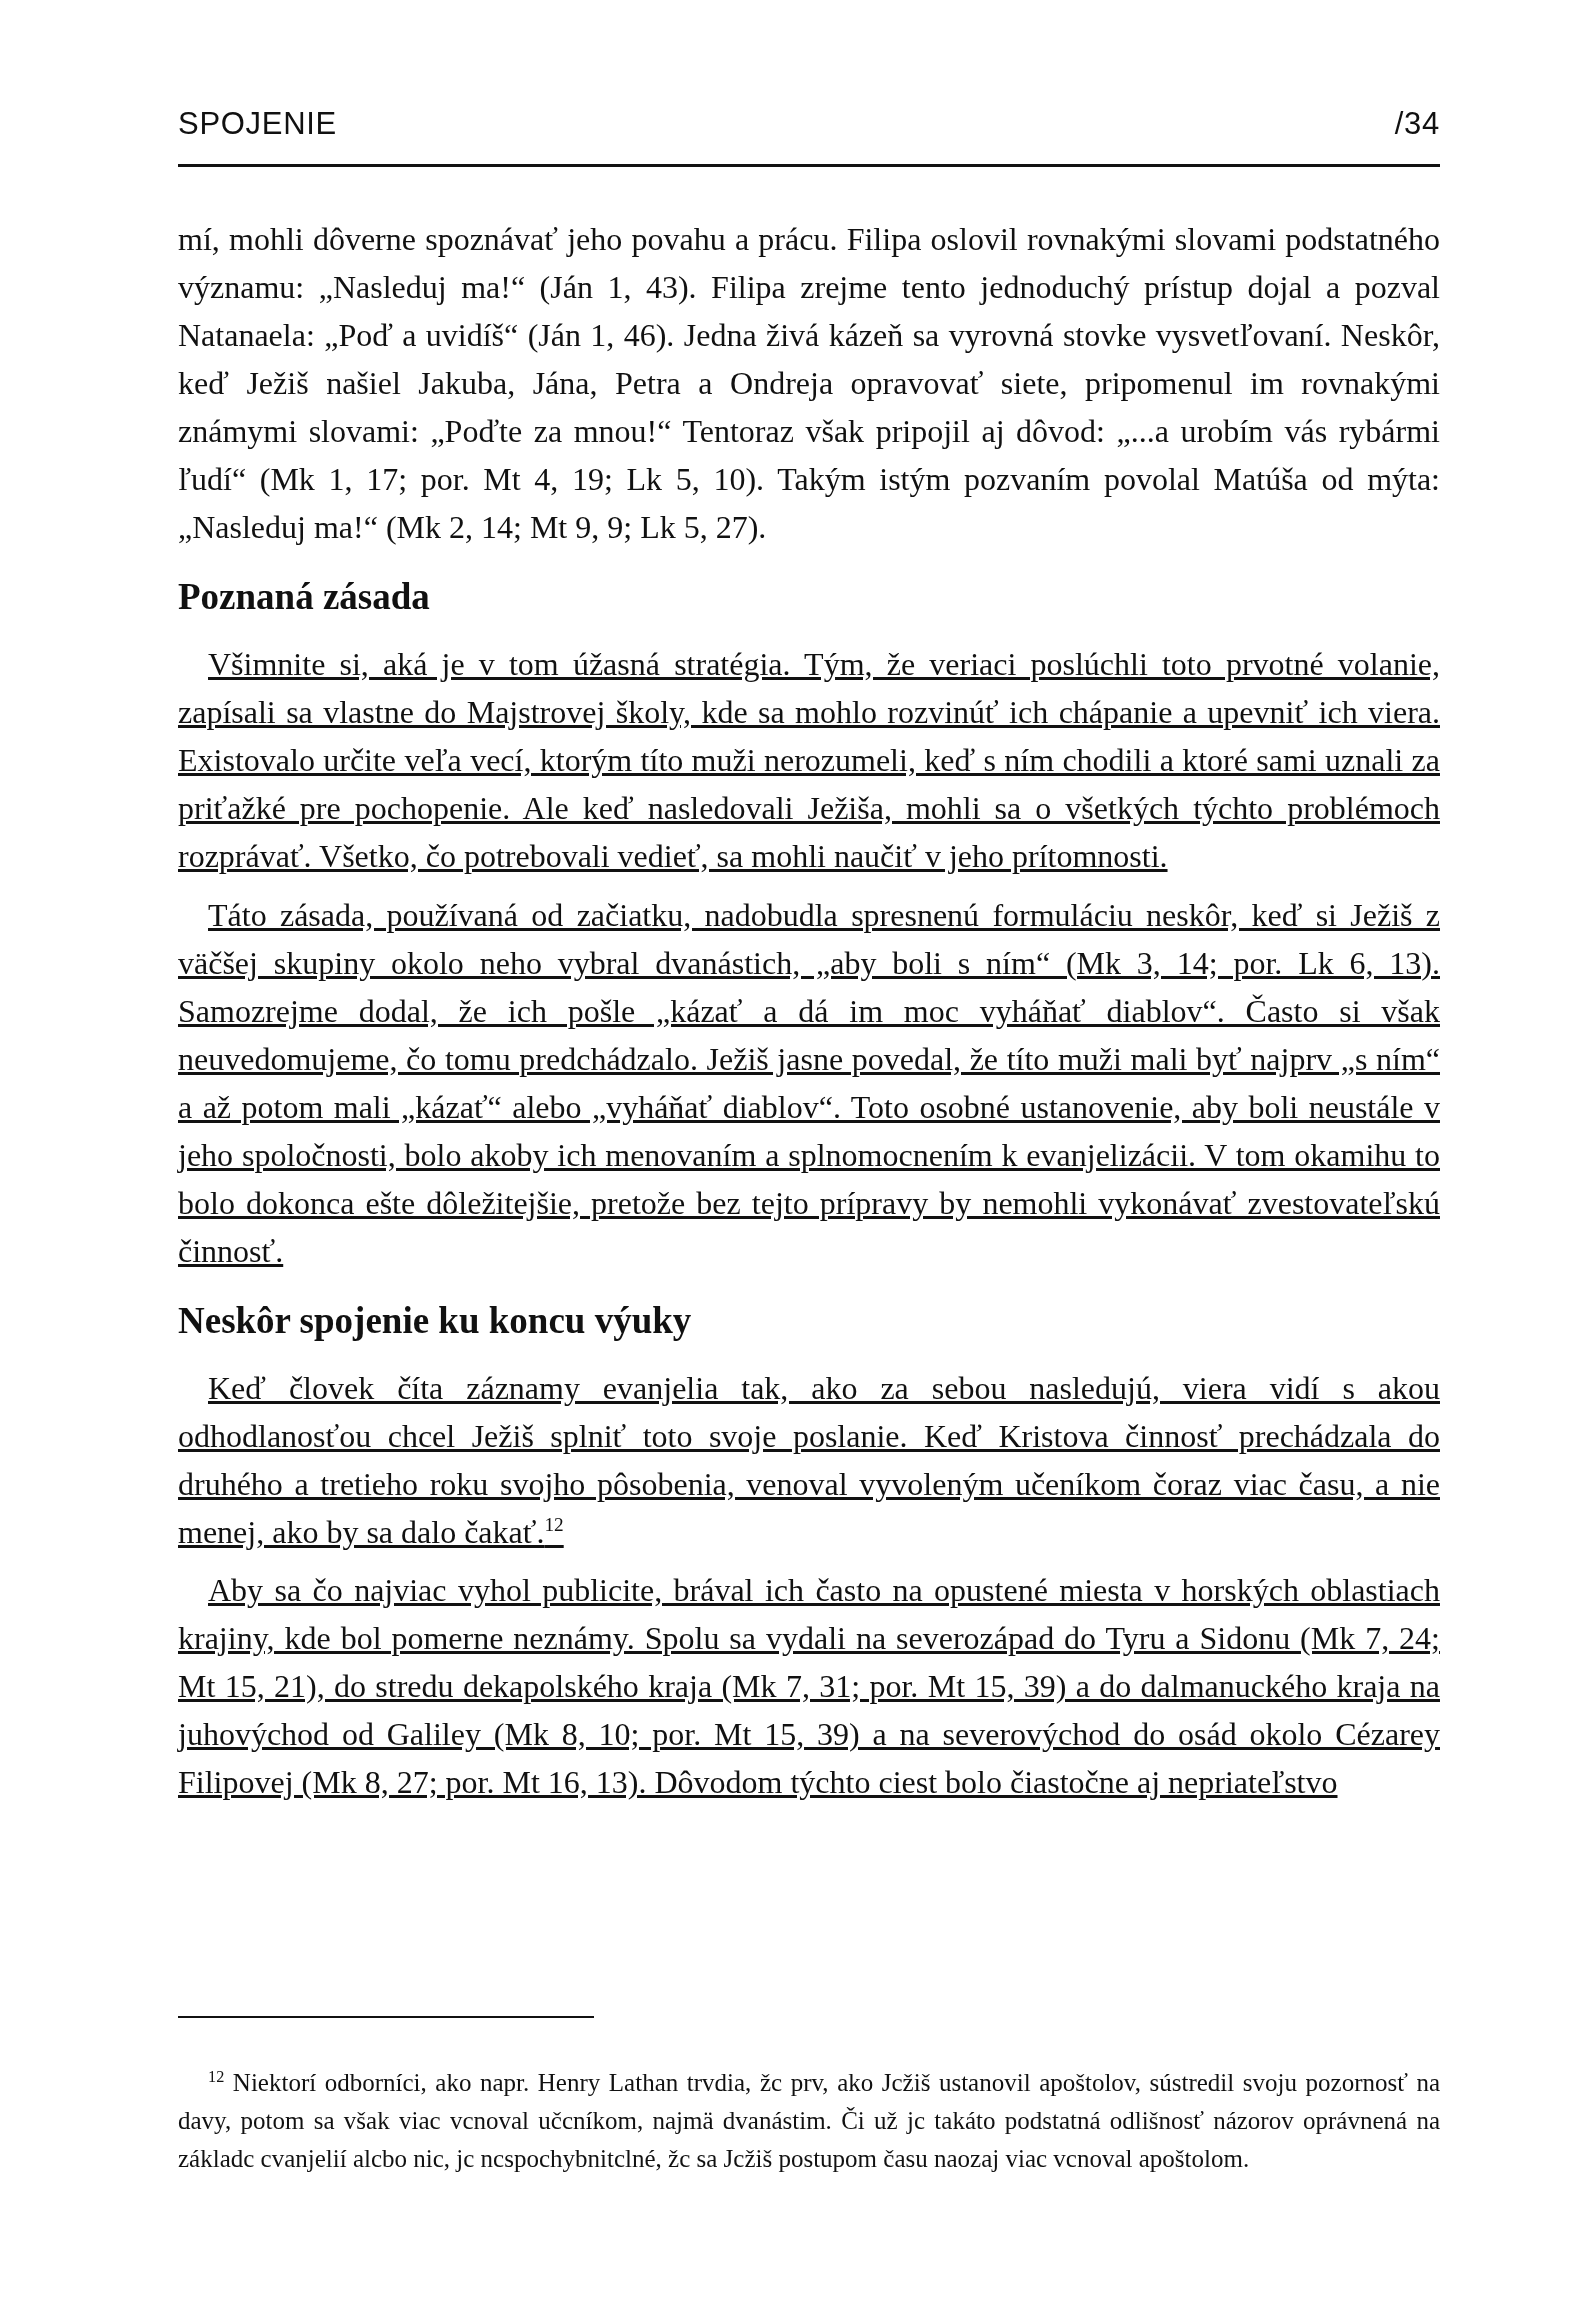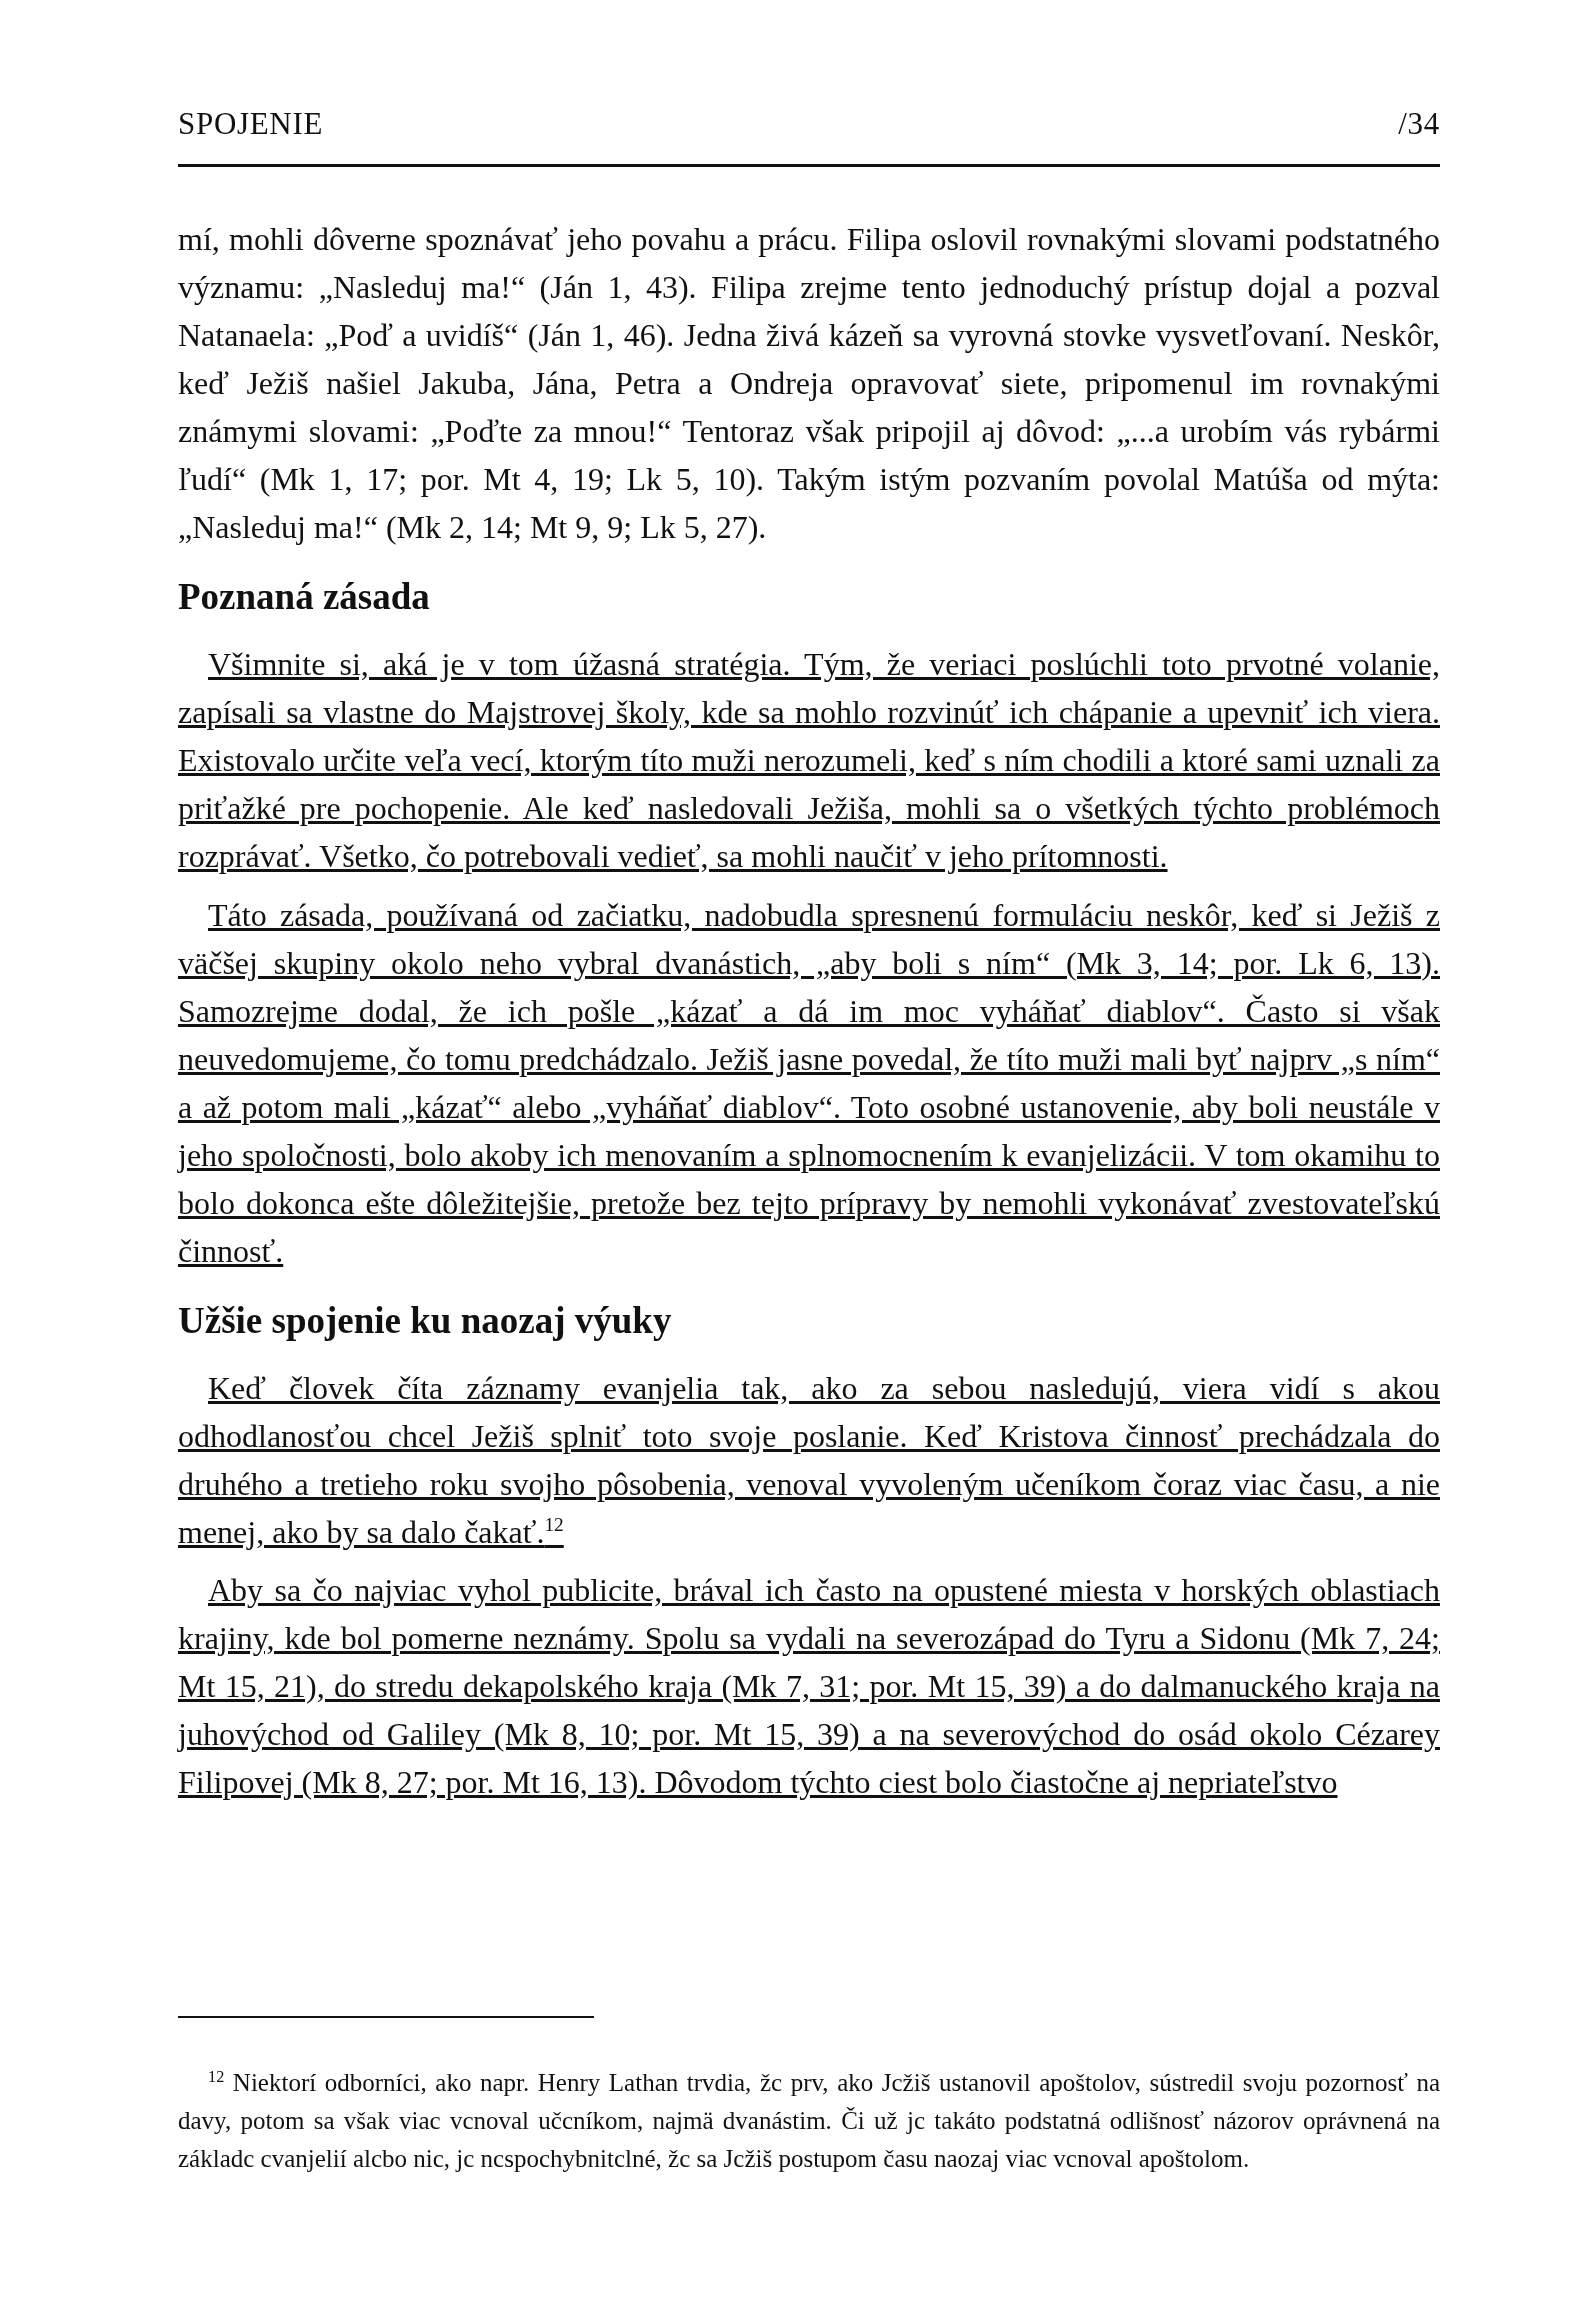--- a/index.html
+++ b/index.html
@@ -1,18 +1,18 @@
 <!DOCTYPE html>
 <html style="font-size:12px"><head>
 <meta charset="utf-8">
 <style>
   html, body { margin: 0; padding: 0; background: #ffffff; }
   body { width: 1578px; height: 2319px; position: relative; overflow: hidden; color: #111; }
   .page { position: absolute; left: 178px; top: 97px; width: 1262px; font-family: "Liberation Serif", "DejaVu Serif", serif; }
-  .running-head { display: flex; justify-content: space-between; align-items: flex-end; font-family: Liberation Serif, serif; font-size: 31px; letter-spacing: 0.7px; height: 45px; }
+  .running-head { display: flex; justify-content: space-between; align-items: flex-end; font-family: Liberation Sans, sans-serif; font-size: 31px; letter-spacing: 0.7px; height: 45px; }
   .head-rule { border: 0; border-top: 3px solid #111; margin: 22px 0 48px 0; }
   p { margin: 0; font-size: 32px; line-height: 48px; text-align: justify; hyphens: manual; }
   p.indent { text-indent: 30px; text-decoration: underline; }
   p.gap { margin-top: 10.4px; }
   h2 { font-weight: bold; font-size: 37px; margin: 22px 0 19.3px 0; line-height: 48px; }
   sup { font-size: 19.3px; line-height: 0; vertical-align: super; }
   .fn-rule { position: absolute; left: 178px; top: 2016px; width: 416px; border-top: 2.2px solid #111; }
   .footnote { position: absolute; left: 178px; top: 2064px; width: 1262px; font-family: "Liberation Serif", "DejaVu Serif", serif; font-size: 25px; line-height: 38px; text-align: justify; text-indent: 30px; }
   .footnote sup { font-size: 16.3px; }
 </style>
@@ -25,21 +25,21 @@
     <span>/34</span>
   </div>
   <hr class="head-rule">
 
   <p>mí, mohli dôverne spoznávať jeho povahu a prácu. Filipa oslovil rovnakými slovami podstatného významu: „Nasleduj ma!“ (Ján 1, 43). Filipa zrejme tento jednoduchý prístup dojal a pozval Natanaela: „Poď a uvidíš“ (Ján 1, 46). Jedna živá kázeň sa vyrovná stovke vysvetľovaní. Neskôr, keď Ježiš našiel Jakuba, Jána, Petra a Ondreja opravovať siete, pripomenul im rovnakými známymi slovami: „Poďte za mnou!“ Tentoraz však pripojil aj dôvod: „...a urobím vás rybármi ľudí“ (Mk 1, 17; por. Mt 4, 19; Lk 5, 10). Takým istým pozvaním povolal Matúša od mýta: „Nasleduj ma!“ (Mk 2, 14; Mt 9, 9; Lk 5, 27).</p>
 
   <h2>Poznaná zásada</h2>
   <p class="indent">Všimnite si, aká je v tom úžasná stratégia. Tým, že veriaci poslúchli toto prvotné volanie, zapísali sa vlastne do Majstrovej školy, kde sa mohlo rozvinúť ich chápanie a upevniť ich viera. Existovalo určite veľa vecí, ktorým títo muži nerozumeli, keď s ním chodili a ktoré sami uznali za priťažké pre pochopenie. Ale keď nasledovali Ježiša, mohli sa o všetkých týchto problémoch rozprávať. Všetko, čo potrebovali vedieť, sa mohli naučiť v jeho prítomnosti.</p>
   <p class="indent gap">Táto zásada, používaná od začiatku, nadobudla spresnenú formuláciu neskôr, keď si Ježiš z väčšej skupiny okolo neho vybral dvanástich, „aby boli s ním“ (Mk 3, 14; por. Lk 6, 13). Samozrejme dodal, že ich pošle „kázať a dá im moc vyháňať diablov“. Často si však neuvedomujeme, čo tomu predchádzalo. Ježiš jasne povedal, že títo muži mali byť najprv „s ním“ a až potom mali „kázať“ alebo „vyháňať diablov“. Toto osobné ustanovenie, aby boli neustále v jeho spoločnosti, bolo akoby ich menovaním a splnomocnením k evanjelizácii. V tom okamihu to bolo dokonca ešte dôležitejšie, pretože bez tejto prípravy by nemohli vykonávať zvestovateľskú činnosť.</p>
 
-  <h2>Užšie spojenie ku naozaj výuky</h2>
+  <h2>Neskôr spojenie ku koncu výuky</h2>
   <p class="indent"><span>Keď človek číta záznamy evanjelia tak, ako za sebou nasledujú, viera vidí s akou odhodlanosťou chcel Ježiš splniť toto svoje poslanie. Keď Kristova činnosť prechádzala do druhého a tretieho roku svojho pôsobenia, venoval vyvoleným učeníkom čoraz viac času, a nie menej, ako by sa dalo čakať.</span><sup>12</sup></p>
   <p class="indent gap">Aby sa čo najviac vyhol publicite, brával ich často na opustené miesta v horských oblastiach krajiny, kde bol pomerne neznámy. Spolu sa vydali na severozápad do Tyru a Sidonu (Mk 7, 24; Mt 15, 21), do stredu dekapolského kraja (Mk 7, 31; por. Mt 15, 39) a do dalmanuckého kraja na juhovýchod od Galiley (Mk 8, 10; por. Mt 15, 39) a na severovýchod do osád okolo Cézarey Filipovej (Mk 8, 27; por. Mt 16, 13). Dôvodom týchto ciest bolo čiastočne aj nepriateľstvo</p>
 </div>
 
 <div class="fn-rule"></div>
 <div class="footnote">
   <sup>12</sup>
   <span>Niektorí odborníci, ako napr. Henry Lathan trvdia, žc prv, ako Jcžiš ustanovil apoštolov, sústredil svoju pozornosť na davy, potom sa však viac vcnoval učcníkom, najmä dvanástim. Či už jc takáto podstatná odlišnosť názorov oprávnená na základc cvanjelií alcbo nic, jc ncspochybnitclné, žc sa Jcžiš postupom času naozaj viac vcnoval apoštolom.</span>
 </div>
 

